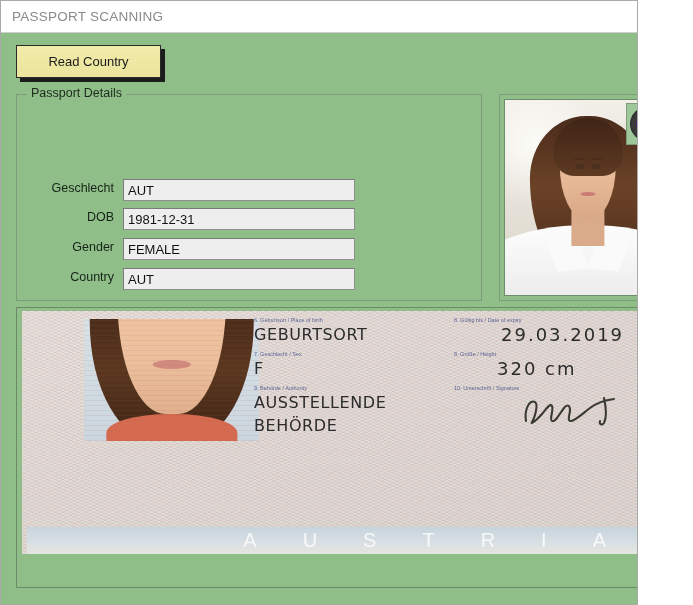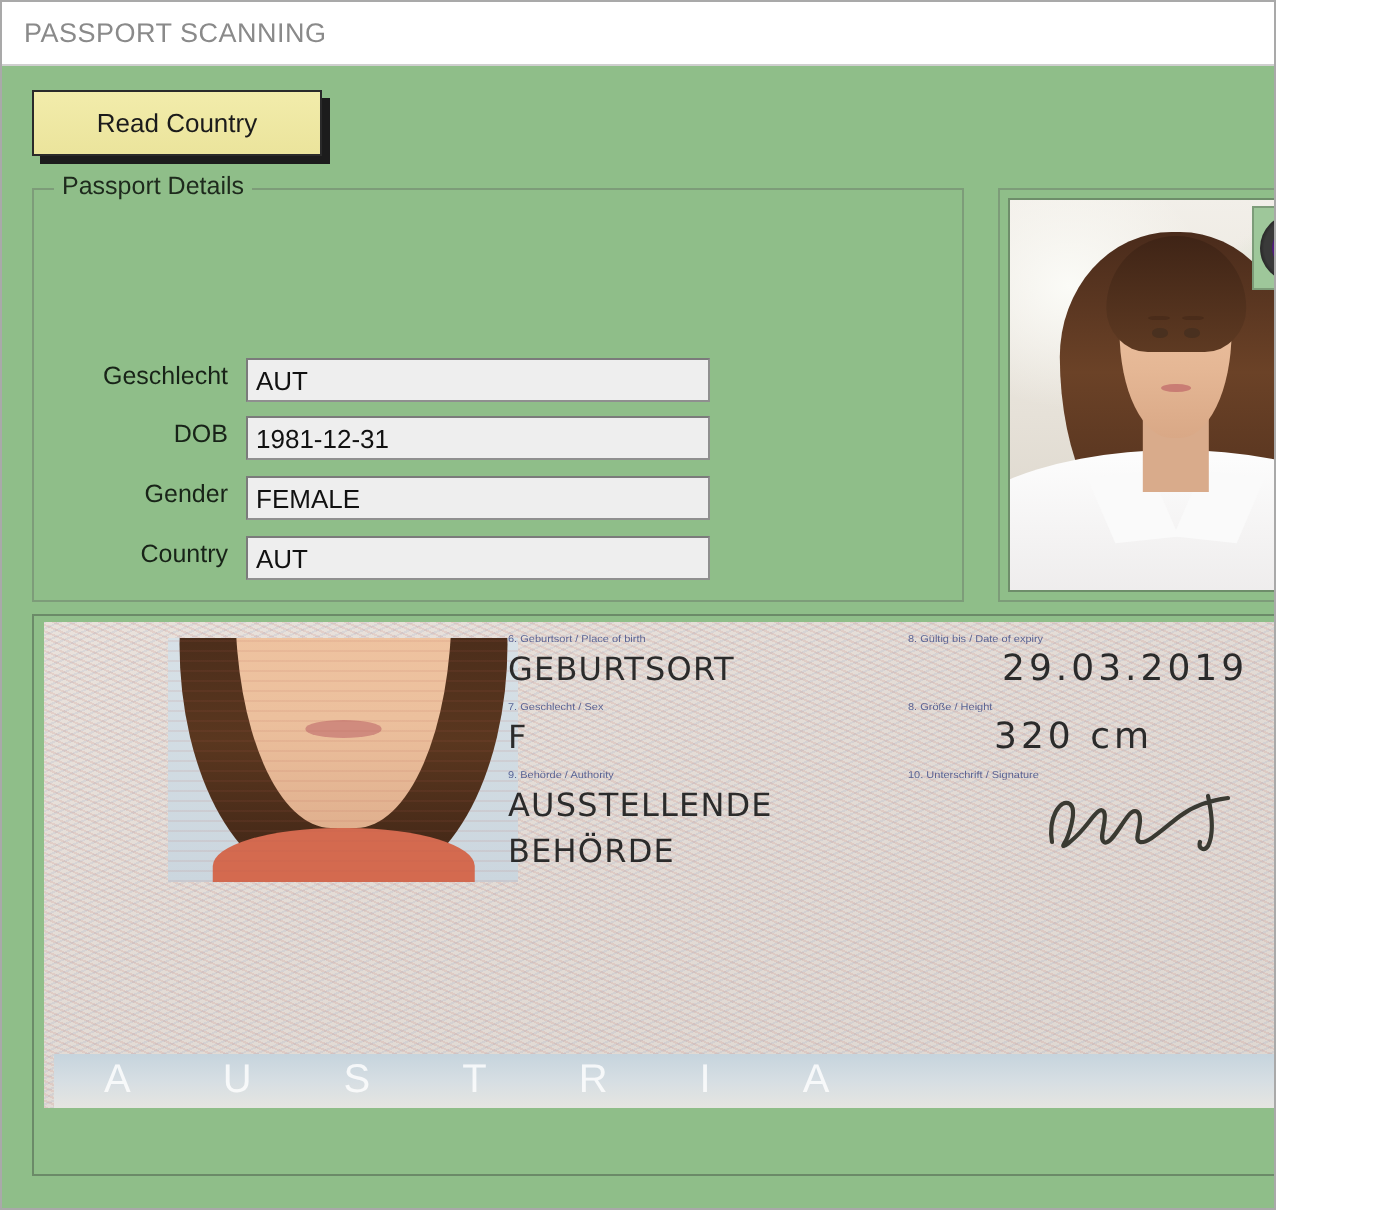--- a/index.html
+++ b/index.html
@@ -307,20 +307,21 @@
   }
   .mrz-watermark {
     position: absolute;
     left: 30px; top: 218px;
     width: 600px;
     font-size: 20px;
     letter-spacing: 46px;
     color: rgba(255,255,255,0.80);
     white-space: nowrap;
     font-family: "Liberation Sans", sans-serif;
+    text-align: right;
   }
 
   .scan-label {
     position: absolute;
     font-size: 5.5px;
     color: #3d4a86;
     white-space: nowrap;
     font-family: "Liberation Sans", sans-serif;
     opacity: 0.82;
     transform: scaleY(0.9);

